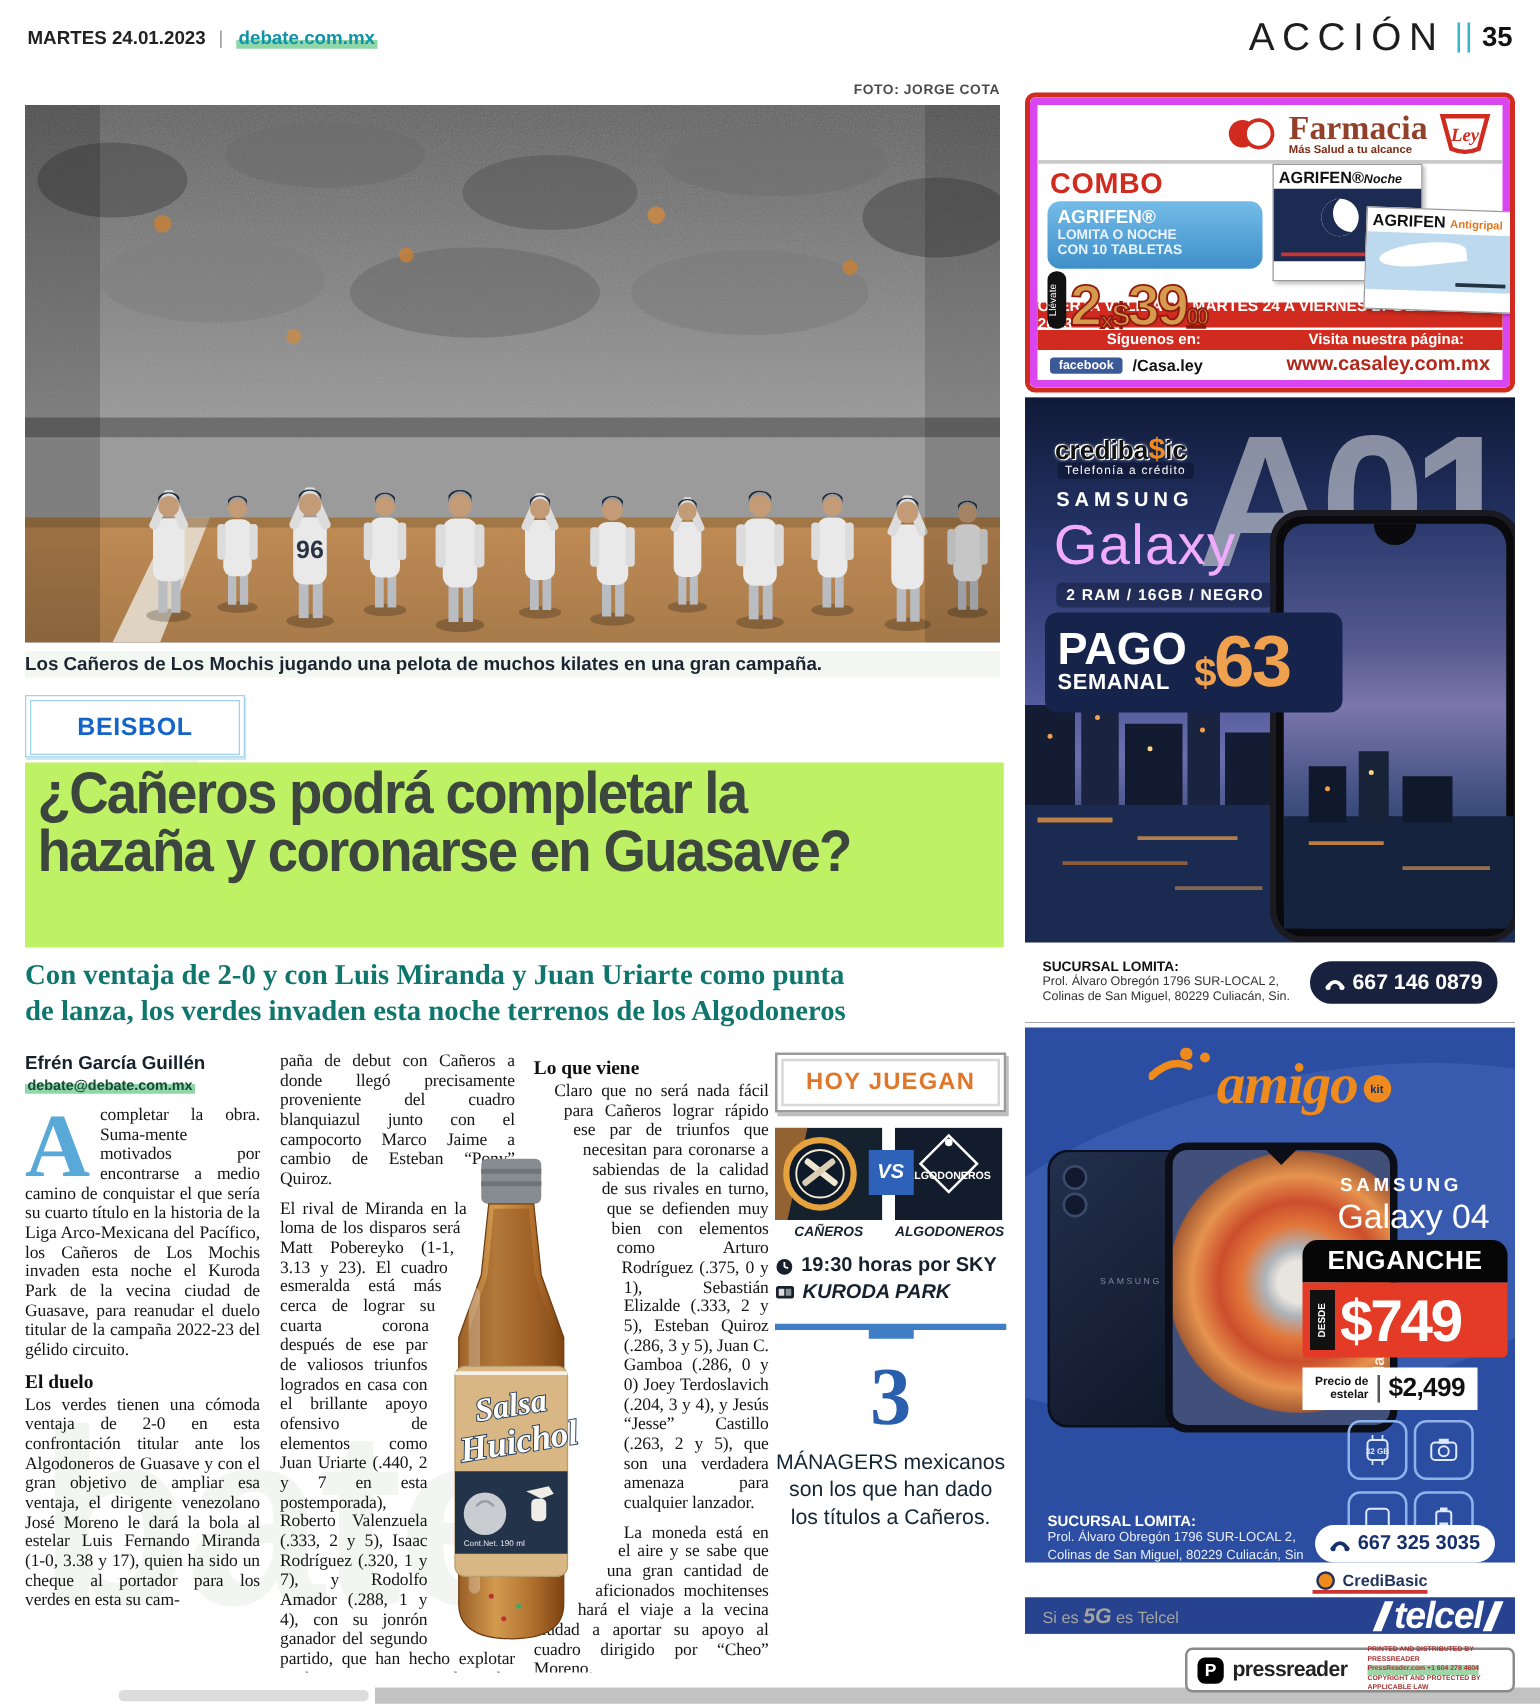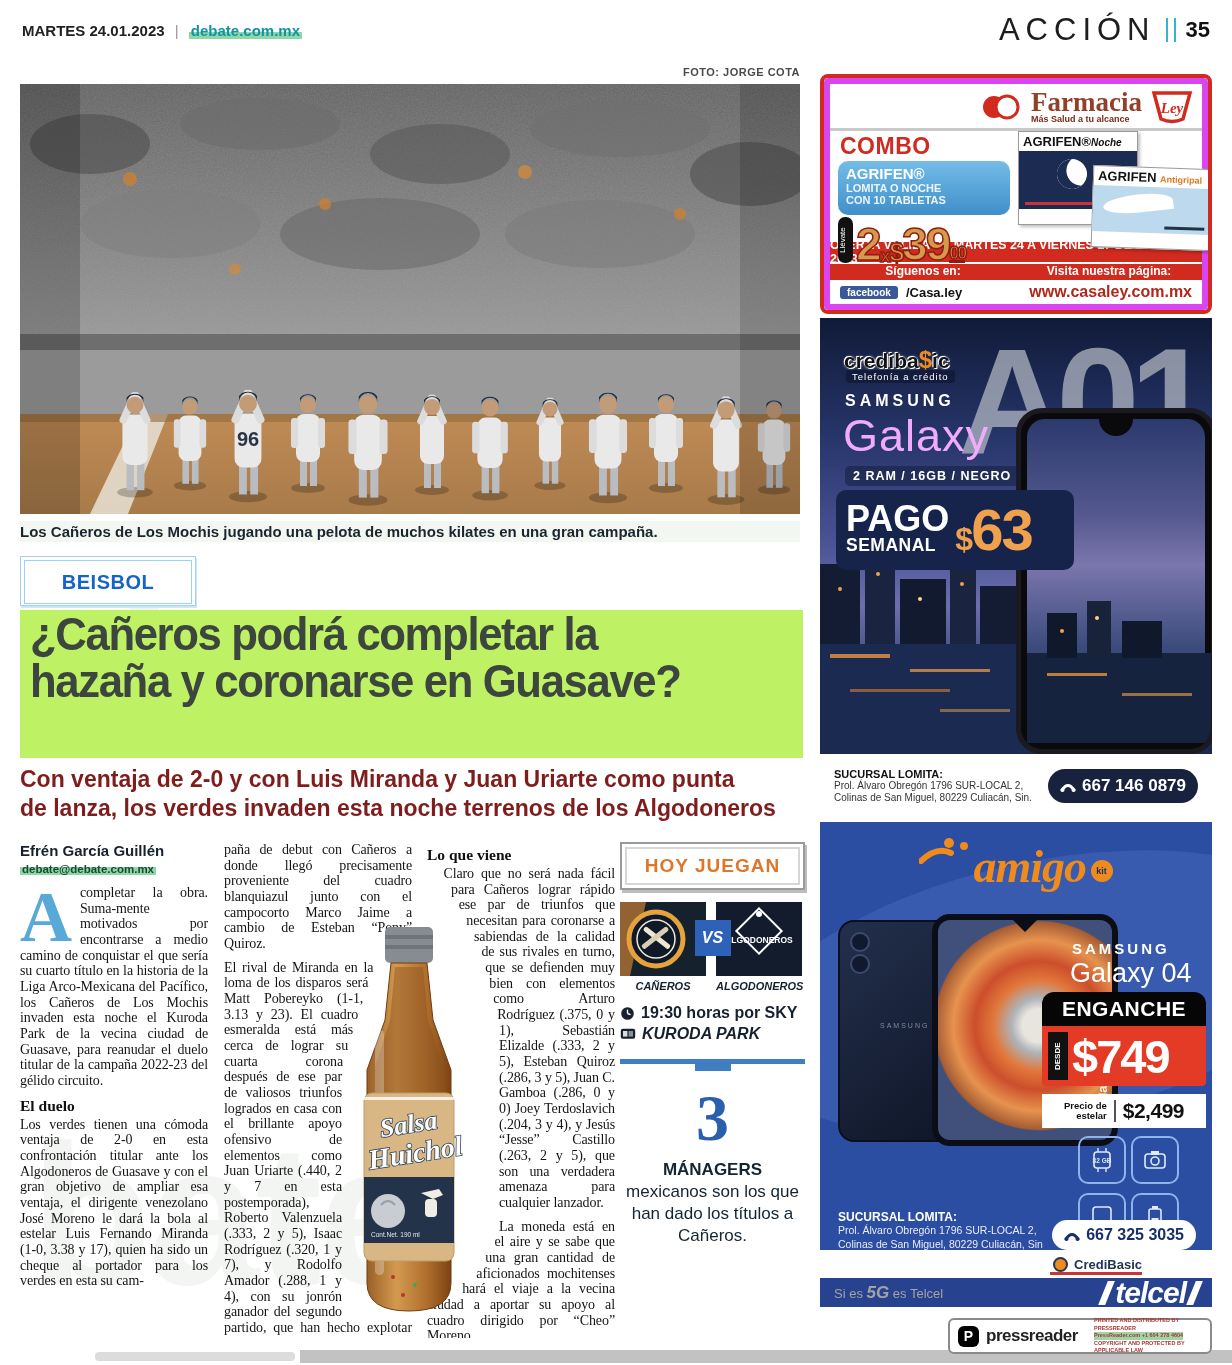--- a/index.html
+++ b/index.html
@@ -22,22 +22,22 @@
   .photo{left:20px;top:84px;width:780px;height:430px;z-index:2;background:#888;}
   .caption{left:20px;top:521px;width:780px;font-size:15px;font-weight:700;color:#1b2530;
            background:#f2f7f2;padding:2px 0;z-index:2;}
   
   .kicker{left:20px;top:556px;width:168px;height:42px;border:1px solid #9fd2ee;padding:3px;z-index:2;background:#fff;box-shadow:1px 2px 0 #cfe7f4;}
   .kicker-in{border:1px solid #9fd2ee;height:100%;display:flex;align-items:center;justify-content:center;
              font-size:20px;font-weight:800;letter-spacing:.5px;color:#1565c8;}
   .headline{left:20px;top:610px;width:783px;height:148px;background:#bef264;padding:1px 10px;z-index:2;box-sizing:border-box;}
   .hl{font-weight:800;font-size:47px;line-height:.99;letter-spacing:-1.5px;color:#3c463e;
       white-space:nowrap;transform:scaleX(.93);transform-origin:0 50%;}
-  .deck{left:20px;top:765px;width:790px;font-family:Liberation Sans, sans-serif;font-weight:700;
-        font-size:23px;line-height:1.28;color:#7f1d1d;z-index:2;}
+  .deck{left:20px;top:765px;width:790px;font-family:Liberation Serif, serif;font-weight:700;
+        font-size:23px;line-height:1.28;color:#0f766e;z-index:2;}
   
   .cols{left:20px;top:842px;width:790px;height:496px;z-index:2;}
   .col{position:absolute;top:0;height:496px;overflow:hidden;}
   .c1{left:0;width:188px;} .c2{left:204px;width:188px;} .c3{left:407px;width:188px;}
   .body{font-family:"Liberation Serif",serif;font-size:14px;line-height:1.12;text-align:justify;
         color:#141414;margin:0 0 8px 0;letter-spacing:-.1px;}
   .subhead{font-family:"Liberation Serif",serif;font-weight:700;font-size:15.5px;margin:4px 0 2px;color:#101010;}
   .author{font-size:15px;font-weight:700;color:#16212e;}
   .email{display:inline-block;font-size:11.5px;font-weight:700;color:#184a33;
          background:linear-gradient(transparent 35%,#8fd6a8 35%);padding:0 2px;margin:2px 0 10px;cursor:pointer;}
@@ -59,21 +59,21 @@
   .tnames span{width:86px;text-align:center;font-size:11px;font-weight:800;font-style:italic;color:#16212e;}
   .minfo{margin-top:12px;color:#16212e;}
   .minfo .row{display:flex;align-items:center;gap:6px;margin:3px 0;}
   .mtime{font-size:16px;font-weight:800;}
   .mvenue{font-size:16px;font-weight:800;font-style:italic;}
   .bluebar{margin-top:16px;height:5px;background:#3f7ec4;}
   .bluetab{width:36px;height:7px;background:#3f7ec4;margin:0 auto;}
   .bignum{font-family:"Liberation Serif",serif;font-size:66px;font-weight:700;color:#2a5fae;
           text-align:center;line-height:1;margin-top:14px;}
   .stat{font-size:17px;color:#132433;text-align:center;line-height:1.3;margin-top:8px;}
-  .stat b{font-weight:700;text-align:center;}
+  .stat b{font-weight:400;text-align:center;}
   
   .ley{left:820px;top:74px;width:392px;height:240px;border:4px solid #d02b1e;border-radius:8px;
        background:#fff;z-index:3;box-sizing:border-box;overflow:hidden;}
   .ley-in{border:6px solid #d946ef;border-radius:4px;height:100%;box-sizing:border-box;display:flex;flex-direction:column;}
   .ley-top{height:46px;display:flex;align-items:center;justify-content:flex-end;gap:8px;padding:2px 8px 0 0;border-bottom:3px solid #c9c9c9;}
   .farm-name{color:#93402a;font-family:"Liberation Serif",serif;font-weight:700;font-size:27px;line-height:.9;}
   .farm-tag{font-size:9px;color:#7a2c16;font-weight:700;}
   .ley-body{position:relative;height:118px;}
   .combo{position:absolute;left:10px;top:2px;color:#d02b1e;font-weight:800;font-size:23px;letter-spacing:.5px;}
   .agri-box{position:absolute;left:8px;top:30px;width:172px;height:54px;border-radius:10px;
@@ -164,21 +164,21 @@
           border-left:12px solid transparent;border-right:12px solid transparent;border-top:12px solid #0b0e16;}
   .asam{position:absolute;left:252px;top:118px;color:#fff;font-weight:800;font-size:15px;letter-spacing:3px;z-index:4;}
   .agal{position:absolute;left:250px;top:136px;color:#fff;font-size:27px;font-weight:500;z-index:4;}
   .engT{position:absolute;left:222px;top:170px;width:164px;background:#060606;color:#fff;z-index:5;
         font-weight:800;font-size:21px;text-align:center;padding:5px 0;border-radius:12px 12px 0 0;letter-spacing:.5px;}
   .engR{position:absolute;left:222px;top:204px;width:164px;height:60px;background:#e33b25;z-index:5;
         display:flex;align-items:center;border-radius:0 0 4px 4px;}
   .desde{width:20px;height:48px;background:#111;color:#fff;font-size:8px;font-weight:700;margin-left:6px;
          writing-mode:vertical-rl;transform:rotate(180deg);text-align:center;line-height:20px;}
   .engP{color:#fff;font-weight:800;font-size:47px;letter-spacing:-2px;margin-left:4px;}
-  .cash{position:absolute;left:222px;top:272px;width:164px;height:34px;background:#fff;border-radius:0;z-index:5;
+  .cash{position:absolute;left:222px;top:272px;width:140px;height:34px;background:#fff;border-radius:0;z-index:5;
         display:flex;align-items:center;justify-content:center;gap:7px;}
   .cash .lbl{font-size:9.5px;font-weight:800;color:#111;line-height:1.05;text-align:right;}
   .cash .dv{width:2px;height:22px;background:#555;}
   .cash .pr{font-size:21px;font-weight:800;color:#111;letter-spacing:-.5px;}
   .tiles{position:absolute;left:258px;top:314px;display:grid;grid-template-columns:44px 44px;gap:9px;z-index:5;}
   .tl{width:44px;height:44px;border:2px solid #8fb4ea;border-radius:10px;display:flex;align-items:center;
       justify-content:center;color:#dfe9fb;font-size:7px;font-weight:700;}
   .asuc{position:absolute;left:18px;top:388px;z-index:5;color:#fff;}
   .asuc .t{font-weight:800;font-size:12px;}
   .asuc .a{font-size:10.5px;color:#e8ecf5;line-height:1.3;}

